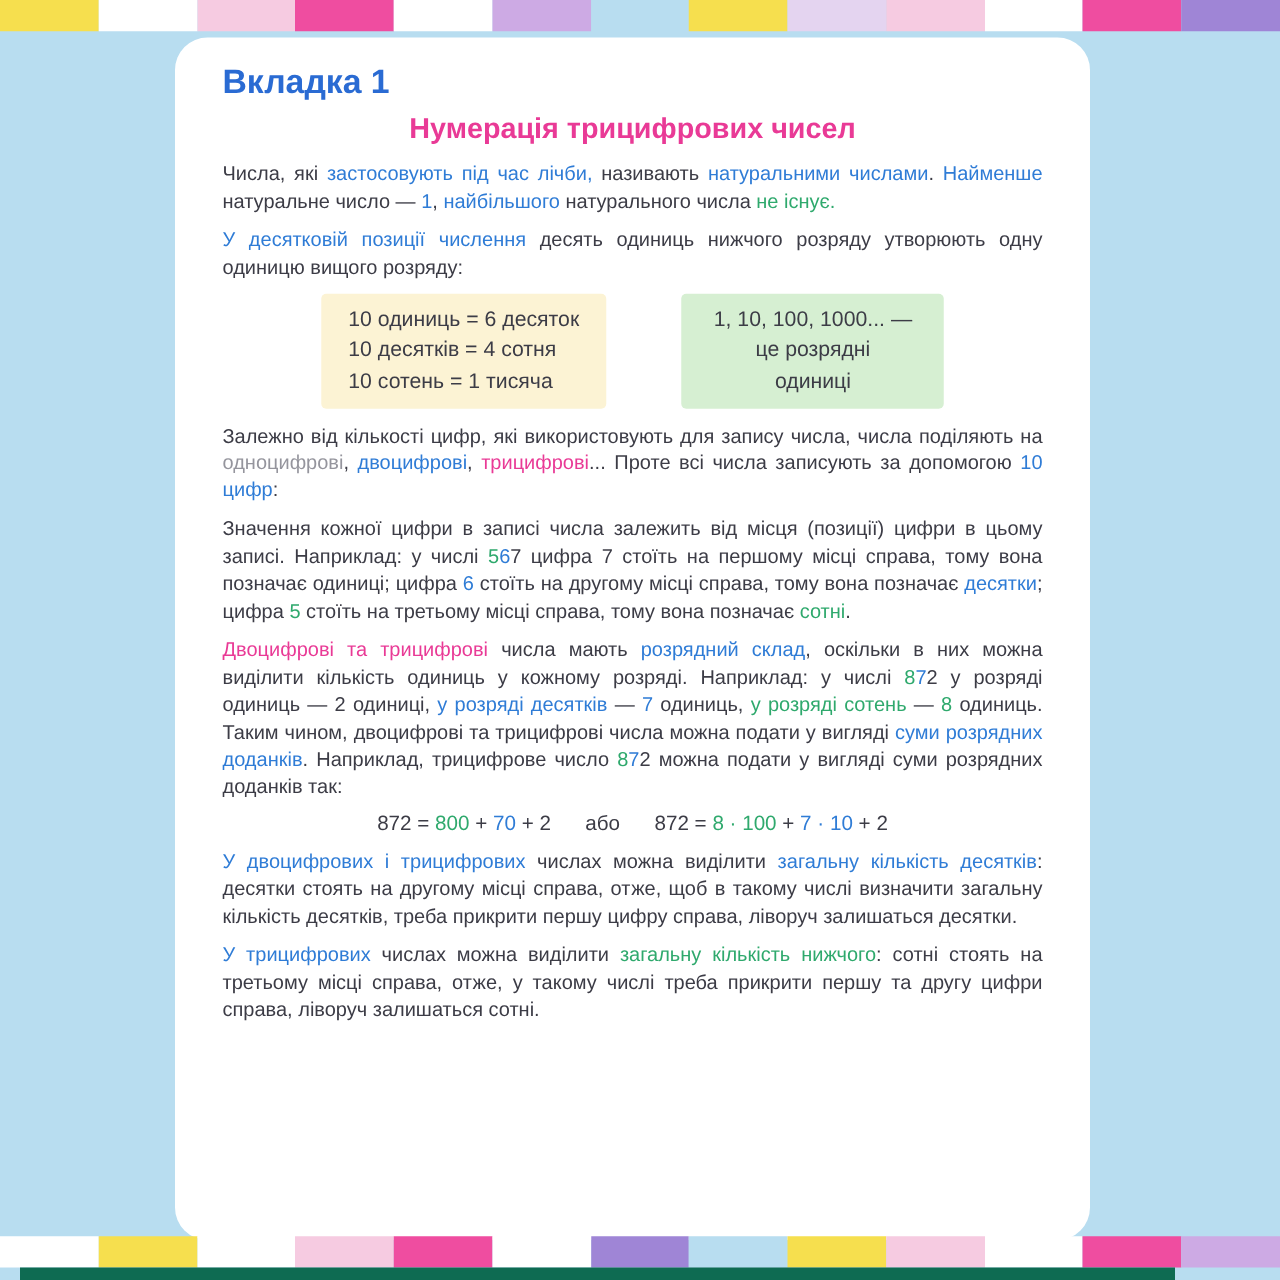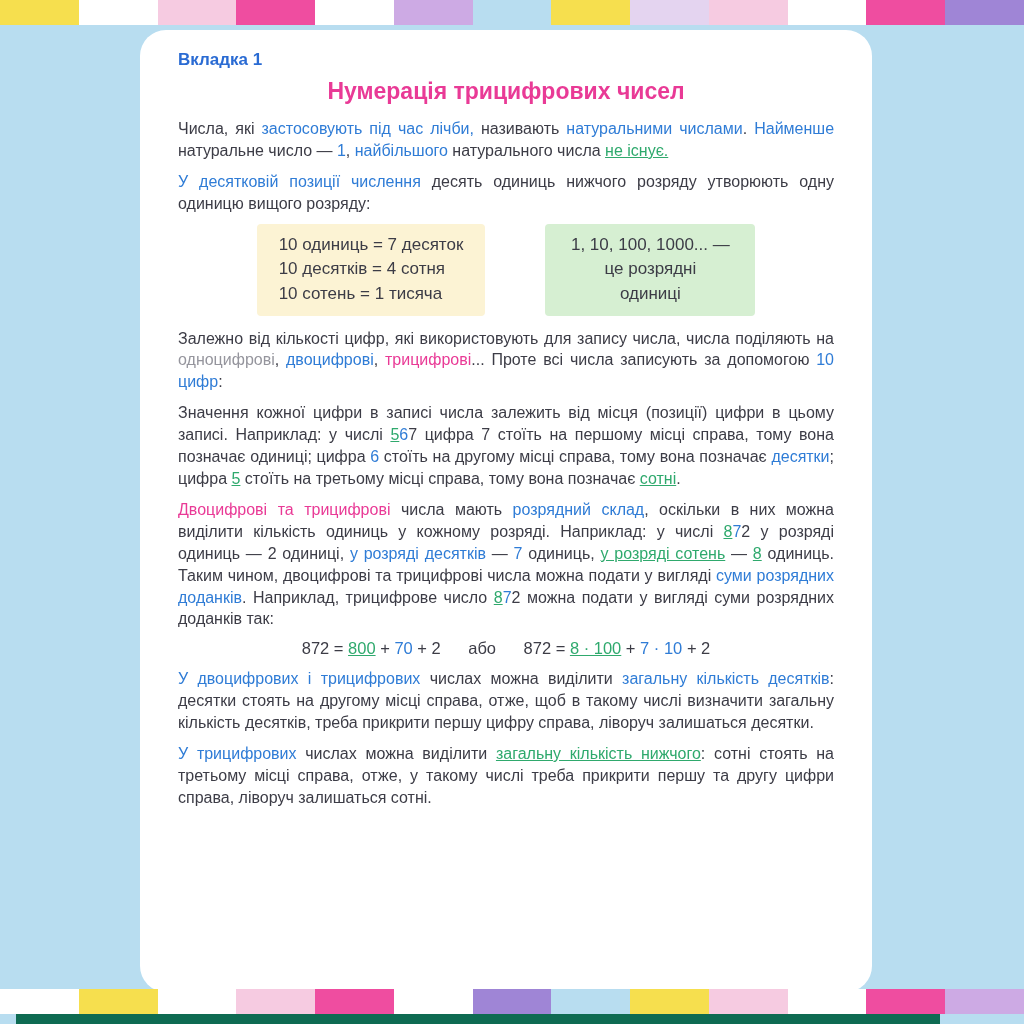--- a/index.html
+++ b/index.html
@@ -13,27 +13,27 @@
   .stripes { position: absolute; left: 0; right: 0; display: flex; }
   .stripes.top { top: 0; height: 25px; }
   .stripes.bottom { bottom: 10px; height: 25px; }
   .stripe { flex: 1; }
   .bottom-bar { position: absolute; left: 16px; right: 84px; bottom: 0; height: 10px; background: var(--bottom-bar, #0e6b52); }
   .card {
     position: absolute; left: 140px; top: 30px; width: 732px; bottom: 32px;
     background: var(--card-bg, #fff); border-radius: 26px;
     padding: 20px 38px 16px 38px;
   }
-  .tab { color: var(--title-blue, #2a6bd3); font-size: 17px; font-weight: bold; margin: 0 0 8px 0; }
+  .tab { color: var(--title-blue, #2a6bd3); font-size: 27px; font-weight: bold; margin: 0 0 8px 0; }
   .title { color: var(--pink, #e93a96); font-size: 23px; font-weight: bold; text-align: center; margin: 0 0 13px 0; }
   #content p { margin: 0 0 9px 0; font-size: 16px; line-height: 1.37; color: var(--dark, #3c3c46); text-align: justify; }
   .seg-dark  { color: var(--dark, #3c3c46); }
   .seg-blue  { color: var(--blue, #2f7cd6); }
   .seg-pink  { color: var(--pink, #e93a96); }
-  .seg-green { color: var(--green, #2fa96d); text-decoration: underline; }
+  .seg-green { color: var(--green, #2fa96d); }
   .seg-gray  { color: var(--gray, #95959d); }
   .boxes-row { display: flex; justify-content: center; align-items: stretch; gap: 60px; margin: 4px 0 12px 0; }
   .box { border-radius: 4px; padding: 9px 22px; font-size: 17px; line-height: 1.45; color: var(--dark, #3c3c46); }
   .box.yellow { background: var(--box-yellow, #fcf3d4); text-align: left; }
   .box.green  { background: var(--box-green, #d6efd2); text-align: center; min-width: 210px; }
   .pink-box {
     background: var(--box-pink, #f7d3ec); width: 420px; margin: 2px auto 12px auto;
     text-align: center; padding: 9px 0; font-size: 17px; color: var(--dark, #3c3c46); border-radius: 3px;
   }
   .formula { text-align: center; font-size: 16.5px; margin: 2px 0 10px 0; color: var(--dark, #3c3c46); white-space: pre-wrap; }
@@ -59,21 +59,21 @@
     </div>
 
   <div class="card">
     <div class="tab">Вкладка 1</div>
     <h1 class="title">Нумерація трицифрових чисел</h1>
     <div id="content">
         <p><span class="seg-dark">Числа, які </span><span class="seg-blue">застосовують під час лічби,</span><span class="seg-dark"> називають </span><span class="seg-blue">натуральними числами</span><span class="seg-dark">. </span><span class="seg-blue">Найменше</span><span class="seg-dark"> натуральне число — </span><span class="seg-blue">1</span><span class="seg-dark">, </span><span class="seg-blue">найбільшого</span><span class="seg-dark"> натурального числа </span><span class="seg-green">не існує.</span></p>
         <p><span class="seg-blue">У десятковій позиції числення</span><span class="seg-dark"> десять одиниць нижчого розряду утворюють одну одиницю вищого розряду:</span></p>
         <div class="boxes-row">
           <div class="box yellow">
-            <div>10 одиниць = 7 десяток</div>
+            <div>10 одиниць = 6 десяток</div>
             <div>10 десятків = 4 сотня</div>
             <div>10 сотень = 1 тисяча</div>
           </div>
           <div class="box green">
             <div>1, 10, 100, 1000... —</div>
             <div>це розрядні</div>
             <div>одиниці</div>
           </div>
         </div>
         <p><span class="seg-dark">Залежно від кількості цифр, які використовують для запису числа, числа поділяють на </span><span class="seg-gray">одноцифрові</span><span class="seg-dark">, </span><span class="seg-blue">двоцифрові</span><span class="seg-dark">, </span><span class="seg-pink">трицифрові</span><span class="seg-dark">... Проте всі числа записують за допомогою </span><span class="seg-blue">10 цифр</span><span class="seg-dark">:</span></p>

